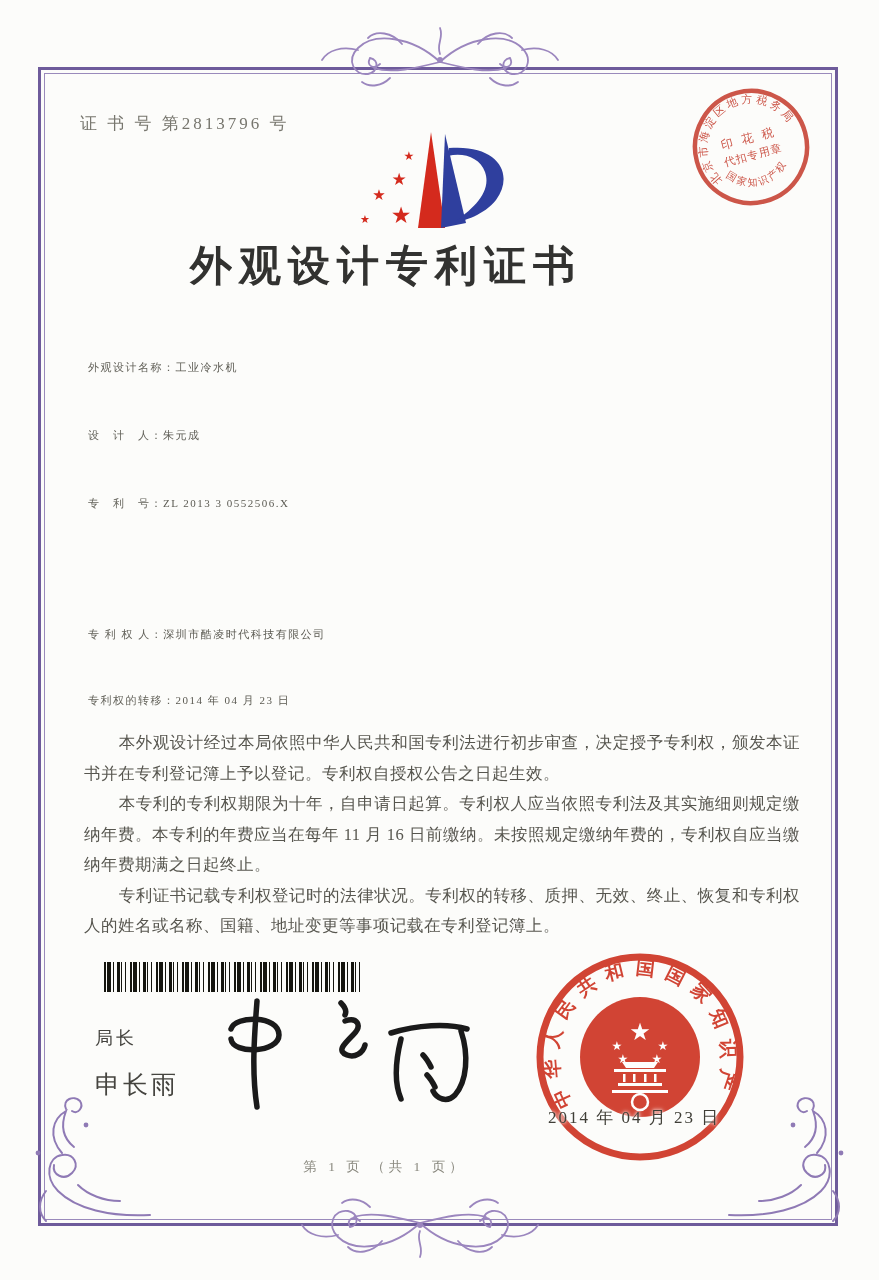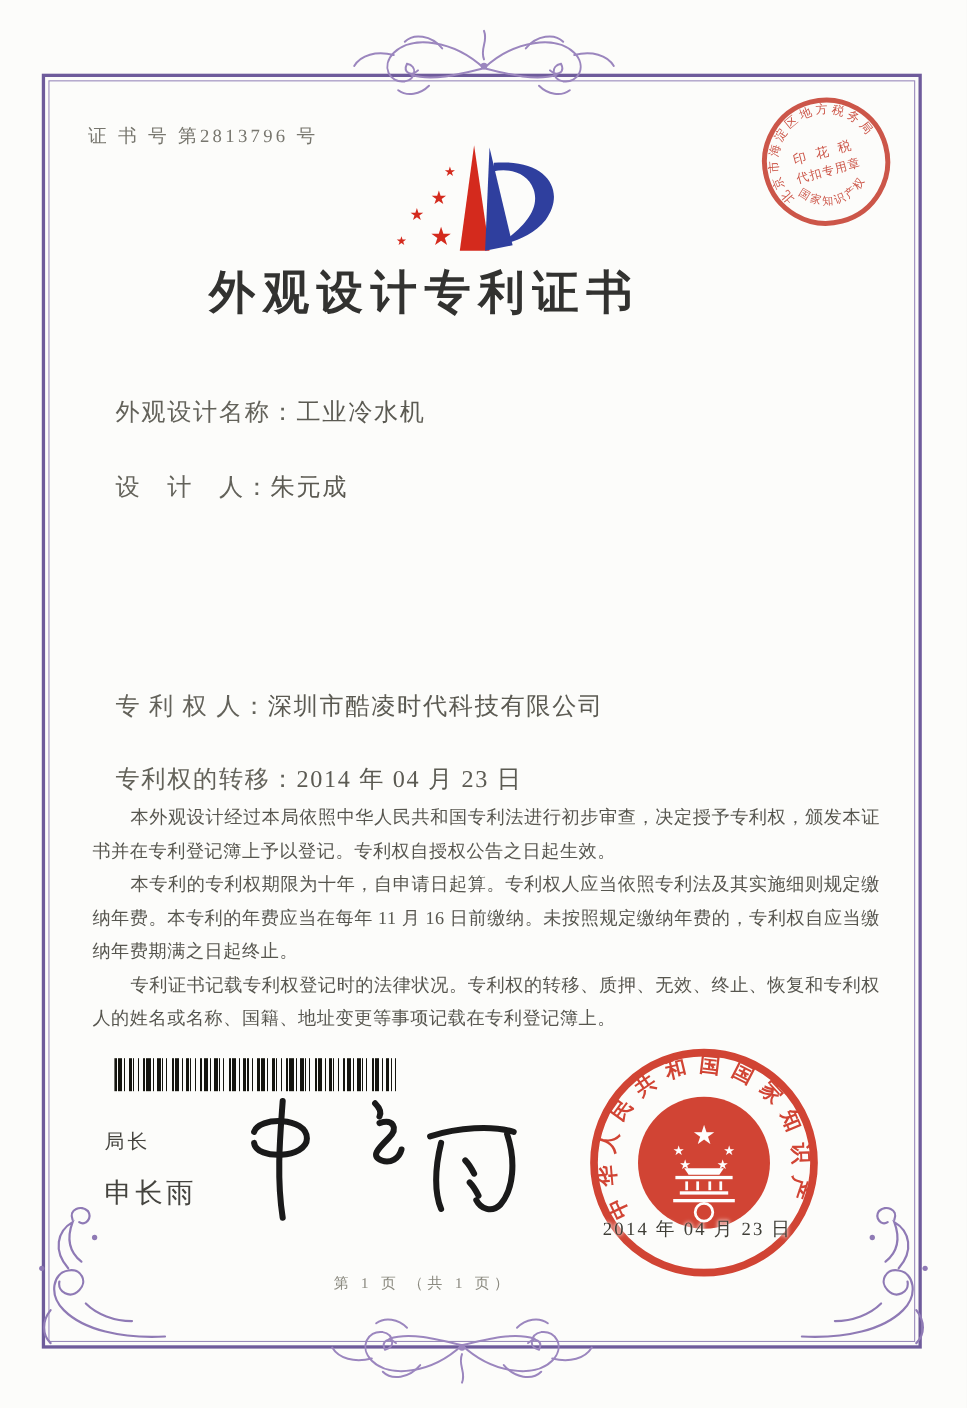--- a/index.html
+++ b/index.html
@@ -19,21 +19,21 @@
   .corner-bl{left:2px;top:1095px;}
   .corner-br{left:727px;top:1095px;transform:scaleX(-1);}
   .cert-no{position:absolute;left:80px;top:112px;font-size:17px;
     letter-spacing:3px;color:#77766e;}
   .logo{position:absolute;left:352px;top:124px;width:176px;height:118px;}
   .title{position:absolute;left:0;top:238px;width:765px;margin:0;
     text-align:center;font-size:42px;font-weight:600;letter-spacing:7px;
     color:#323230;text-indent:7px;}
   .tax-stamp{position:absolute;left:690px;top:86px;width:122px;height:122px;
     transform:rotate(-15deg);opacity:.92;}
-  .field{position:absolute;left:105px;font-size:22px;letter-spacing:1.5px;
+  .field{position:absolute;left:88px;font-size:11px;letter-spacing:1.5px;
     color:#63625a;white-space:nowrap;}
   .field .fvalue{color:#5b5a52;}
   .body-text{position:absolute;left:84px;top:728px;width:716px;
     font-size:16.5px;line-height:30.5px;color:#57564f;text-align:justify;
     letter-spacing:.5px;}
   .body-text p{margin:0;text-indent:2.1em;}
   .barcode{position:absolute;left:104px;top:962px;width:256px;height:30px;
     background:repeating-linear-gradient(90deg,
       #15150f 0 2px,#fcfcfa 2px 3px,#15150f 3px 7px,#fcfcfa 7px 9px,
       #15150f 9px 10px,#fcfcfa 10px 13px,#15150f 13px 16px,#fcfcfa 16px 17px,
@@ -150,20 +150,23 @@
       <text x="61" y="73" font-size="11" fill="#c8483a" text-anchor="middle" letter-spacing="1">代扣专用章</text>
     </svg>
   </div>
 
   <div class="field" style="top:360px">
     <span class="flabel">外观设计名称：</span><span class="fvalue">工业冷水机</span>
   </div>
   <div class="field" style="top:428px">
     <span class="flabel">设　计　人：</span><span class="fvalue">朱元成</span>
   </div>
+  <div class="field" style="top:496px">
+    <span class="flabel">专　利　号：</span><span class="fvalue">ZL 2013 3 0552506.X</span>
+  </div>
   <div class="field" style="top:627px">
     <span class="flabel">专 利 权 人：</span><span class="fvalue">深圳市酷凌时代科技有限公司</span>
   </div>
   <div class="field" style="top:693px">
     <span class="flabel">专利权的转移：</span><span class="fvalue">2014 年 04 月 23 日</span>
   </div>
 
   <div class="body-text">
     <p>本外观设计经过本局依照中华人民共和国专利法进行初步审查，决定授予专利权，颁发本证书并在专利登记簿上予以登记。专利权自授权公告之日起生效。</p>
     <p>本专利的专利权期限为十年，自申请日起算。专利权人应当依照专利法及其实施细则规定缴纳年费。本专利的年费应当在每年 11 月 16 日前缴纳。未按照规定缴纳年费的，专利权自应当缴纳年费期满之日起终止。</p>

